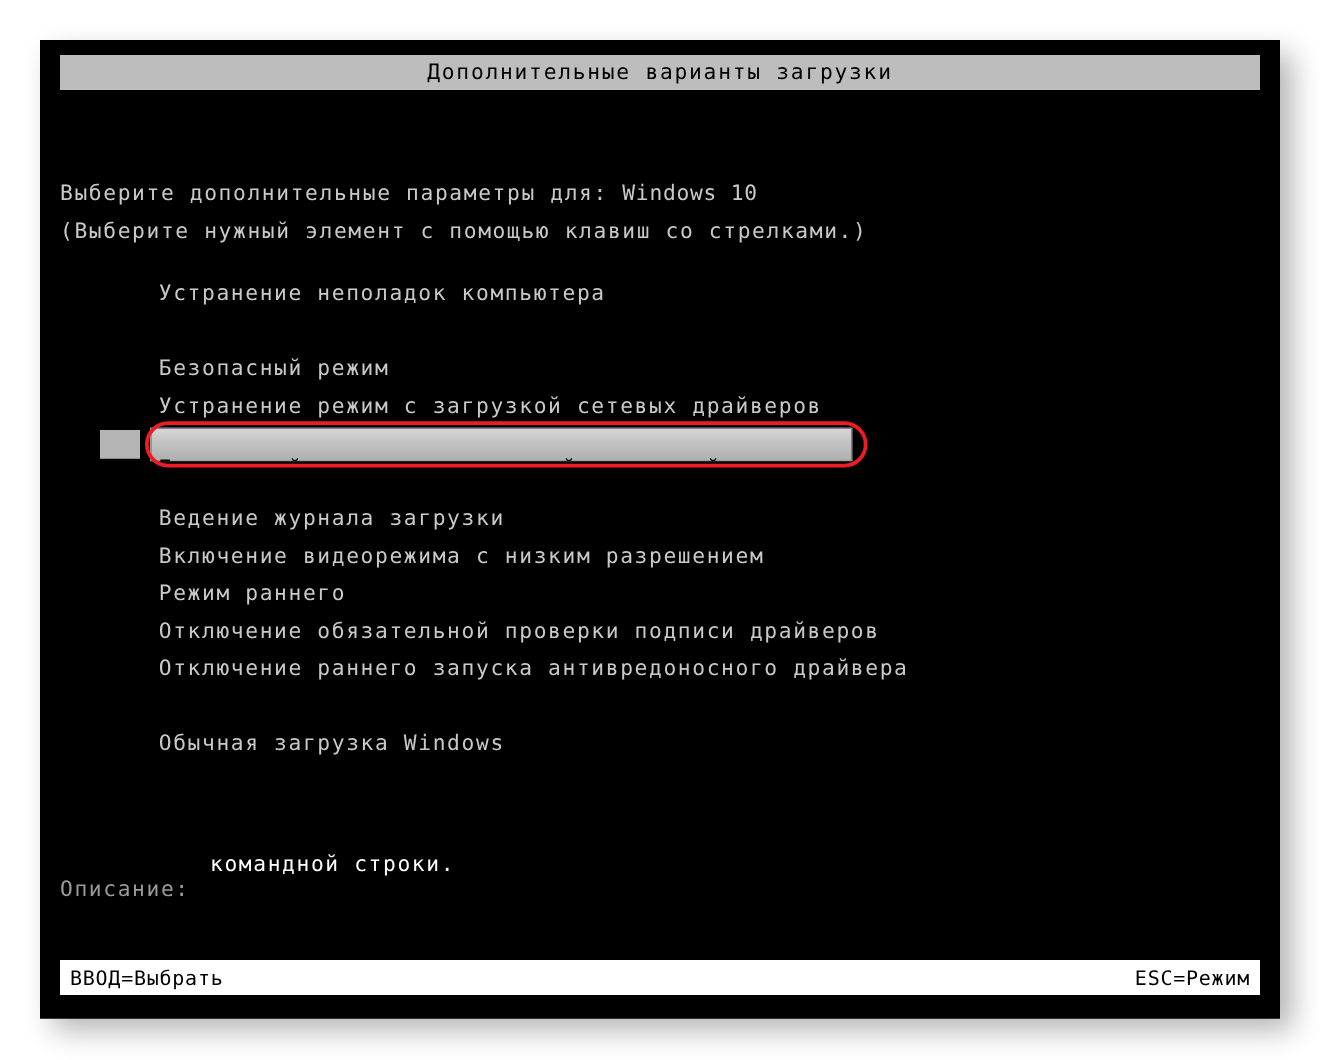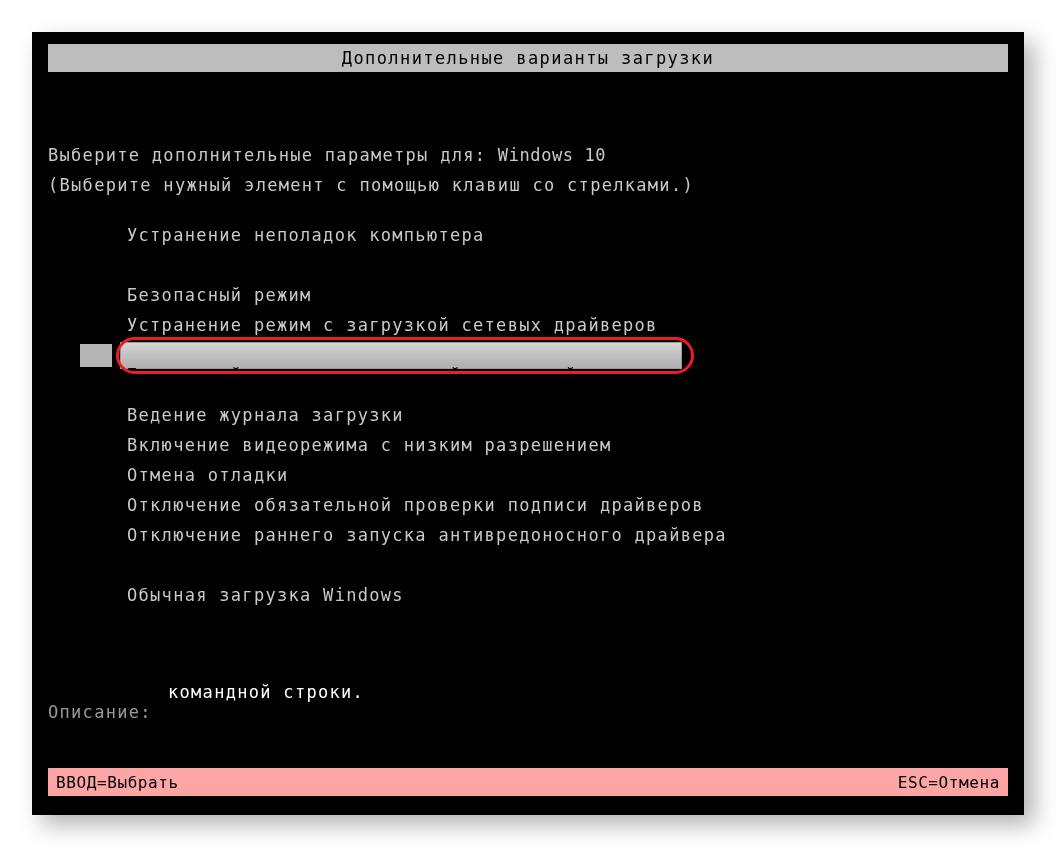--- a/index.html
+++ b/index.html
@@ -156,21 +156,21 @@
   }
   .desc-body span { display: block; }
 
   
   .footer-bar {
     position: absolute;
     left: 16px;
     top: 736px;
     width: 960px;
     height: 28px;
-    background: #fca5a5;
+    background: #ffffff;
     color: #000000;
     display: flex;
     align-items: center;
     justify-content: space-between;
     padding: 0 8px;
     box-sizing: border-box;
     font-size: 16px;
     letter-spacing: 0.6px;
     white-space: nowrap;
   }
@@ -213,21 +213,21 @@
 
       <div class="opt-row">
         <span class="opt-label">Ведение журнала загрузки</span>
       </div>
 
       <div class="opt-row">
         <span class="opt-label">Включение видеорежима с низким разрешением</span>
       </div>
 
       <div class="opt-row">
-        <span class="opt-label">Отмена отладки</span>
+        <span class="opt-label">Режим раннего</span>
       </div>
 
 
       <div class="opt-row">
         <span class="opt-label">Отключение обязательной проверки подписи драйверов</span>
       </div>
 
       <div class="opt-row gap-after">
         <span class="opt-label">Отключение раннего запуска антивредоносного драйвера</span>
       </div>
@@ -240,17 +240,17 @@
 
     <div class="description">
       <span class="desc-label">Описание:</span>
       <span class="desc-body">
         <span>командной строки.</span>
       </span>
     </div>
 
     <div class="footer-bar">
       <span>ВВОД=Выбрать</span>
-      <span>ESC=Отмена</span>
+      <span>ESC=Режим</span>
     </div>
 
   </div>
 </div>
 
 </body></html>

